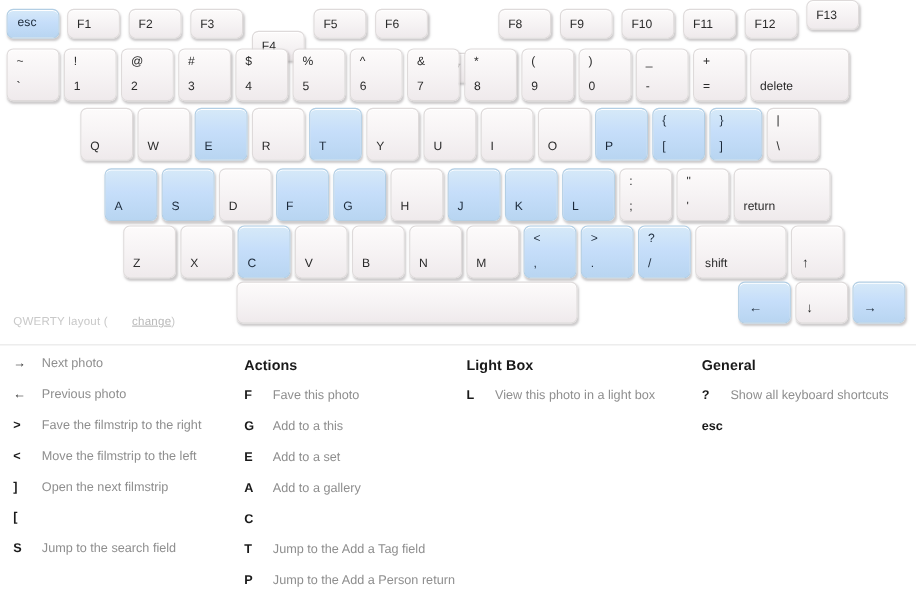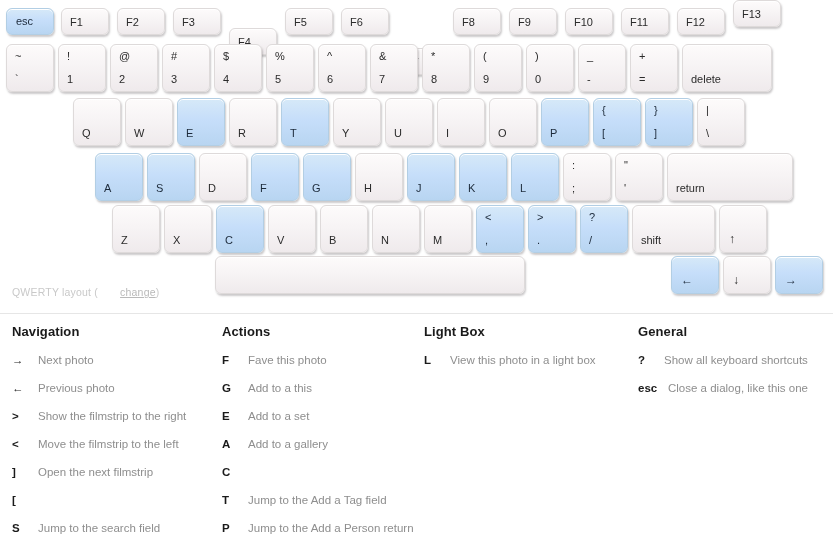--- a/index.html
+++ b/index.html
@@ -286,21 +286,21 @@
         <span class="lbl">L</span>
       </div>
       <div class="key" style="left: 563px; top: 153px; width: 48px; height: 48px;">
         <span class="top">:</span>
         <span class="bot">;</span>
       </div>
       <div class="key" style="left: 615px; top: 153px; width: 48px; height: 48px;">
         <span class="top">"</span>
         <span class="bot">'</span>
       </div>
-      <div class="key word" style="left: 667px; top: 153px; width: 126px; height: 48px;">
+      <div class="key word" style="left: 667px; top: 153px; width: 88px; height: 48px;">
         <span class="lbl">return</span>
       </div>
       <div class="key" style="left: 112px; top: 205px; width: 48px; height: 48px;">
         <span class="lbl">Z</span>
       </div>
       <div class="key" style="left: 164px; top: 205px; width: 48px; height: 48px;">
         <span class="lbl">X</span>
       </div>
       <div class="key blue" style="left: 216px; top: 205px; width: 48px; height: 48px;">
         <span class="lbl">C</span>
@@ -348,33 +348,32 @@
     </div>
 
   <div id="layout-note">
     <span>QWERTY layout (</span><span class="chg">change</span><span>)</span>
   </div>
 
   <div id="divider"></div>
 
   <div id="legend">
     <div class="col" id="col-nav">
-        <div class="col-title">Navigation</div>
         <ul class="sc-list">
           <li class="sc">
             <span class="k">→</span>
             <span class="d">Next photo</span>
           </li>
           <li class="sc">
             <span class="k">←</span>
             <span class="d">Previous photo</span>
           </li>
           <li class="sc">
             <span class="k">&gt;</span>
-            <span class="d">Show the filmstrip to the right</span>
+            <span class="d">Fave the filmstrip to the right</span>
           </li>
           <li class="sc">
             <span class="k">&lt;</span>
             <span class="d">Move the filmstrip to the left</span>
           </li>
           <li class="sc">
             <span class="k">]</span>
             <span class="d">Open the next filmstrip</span>
           </li>
           <li class="sc">
@@ -429,19 +428,18 @@
       </div>
     <div class="col" id="col-gen">
         <div class="col-title">General</div>
         <ul class="sc-list">
           <li class="sc">
             <span class="k">?</span>
             <span class="d">Show all keyboard shortcuts</span>
           </li>
           <li class="sc">
             <span class="k wide">esc</span>
-            <span class="d">Close a dialog, like this one</span>
           </li>
         </ul>
       </div>
   </div>
 
 </div>
 
 </body></html>

